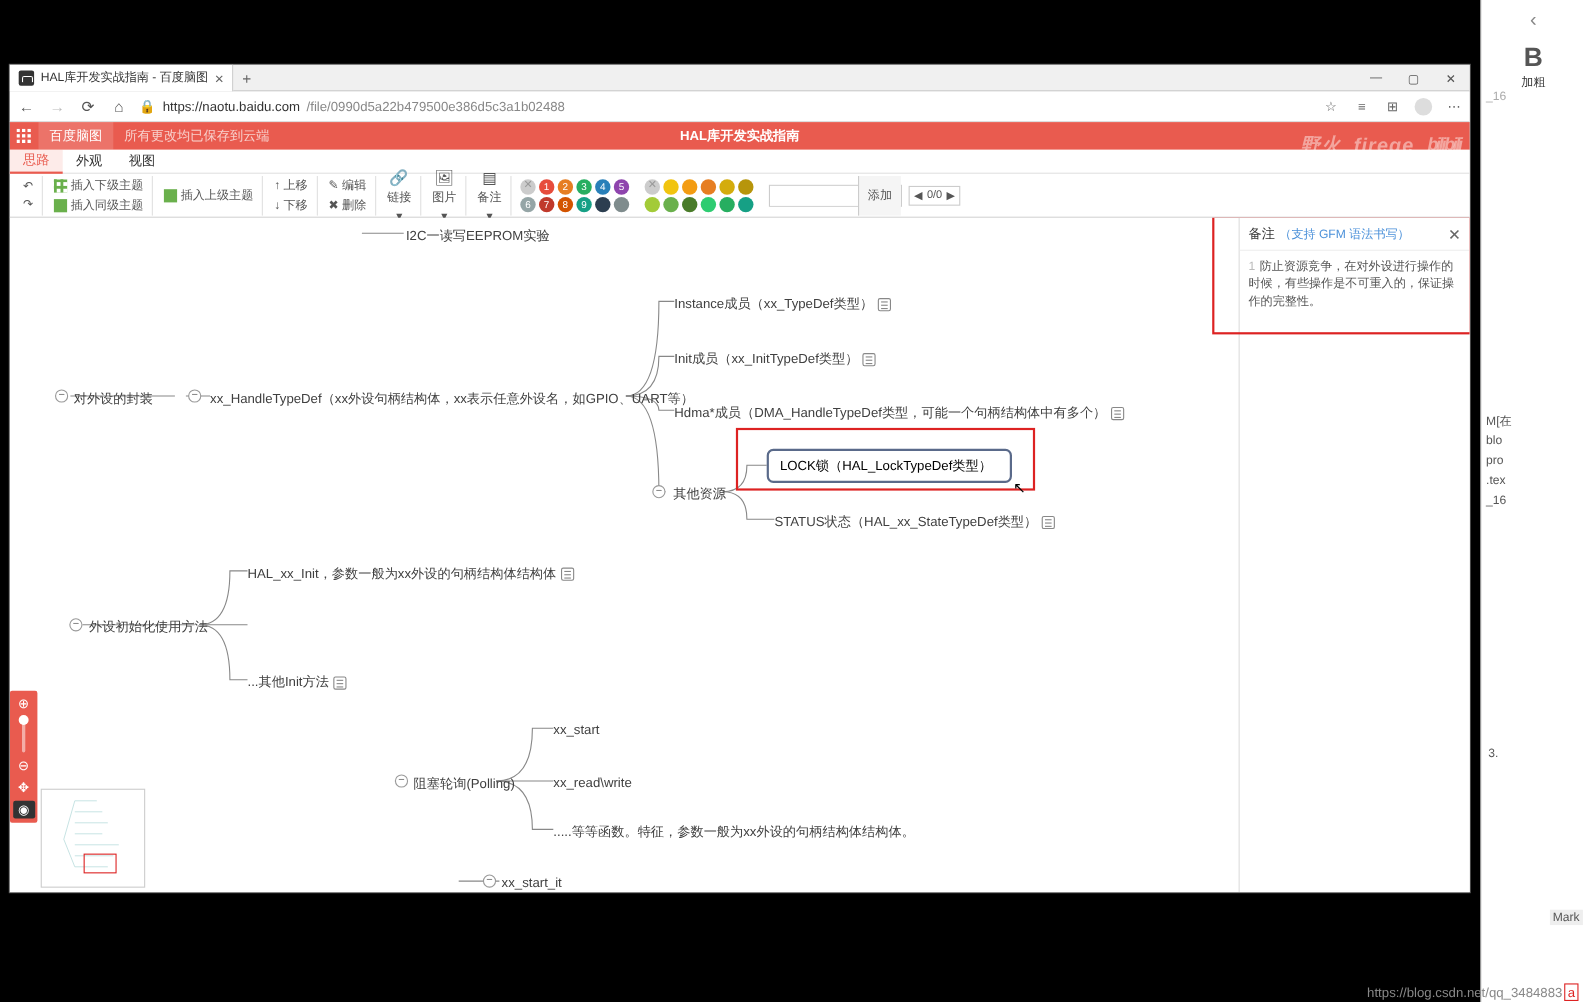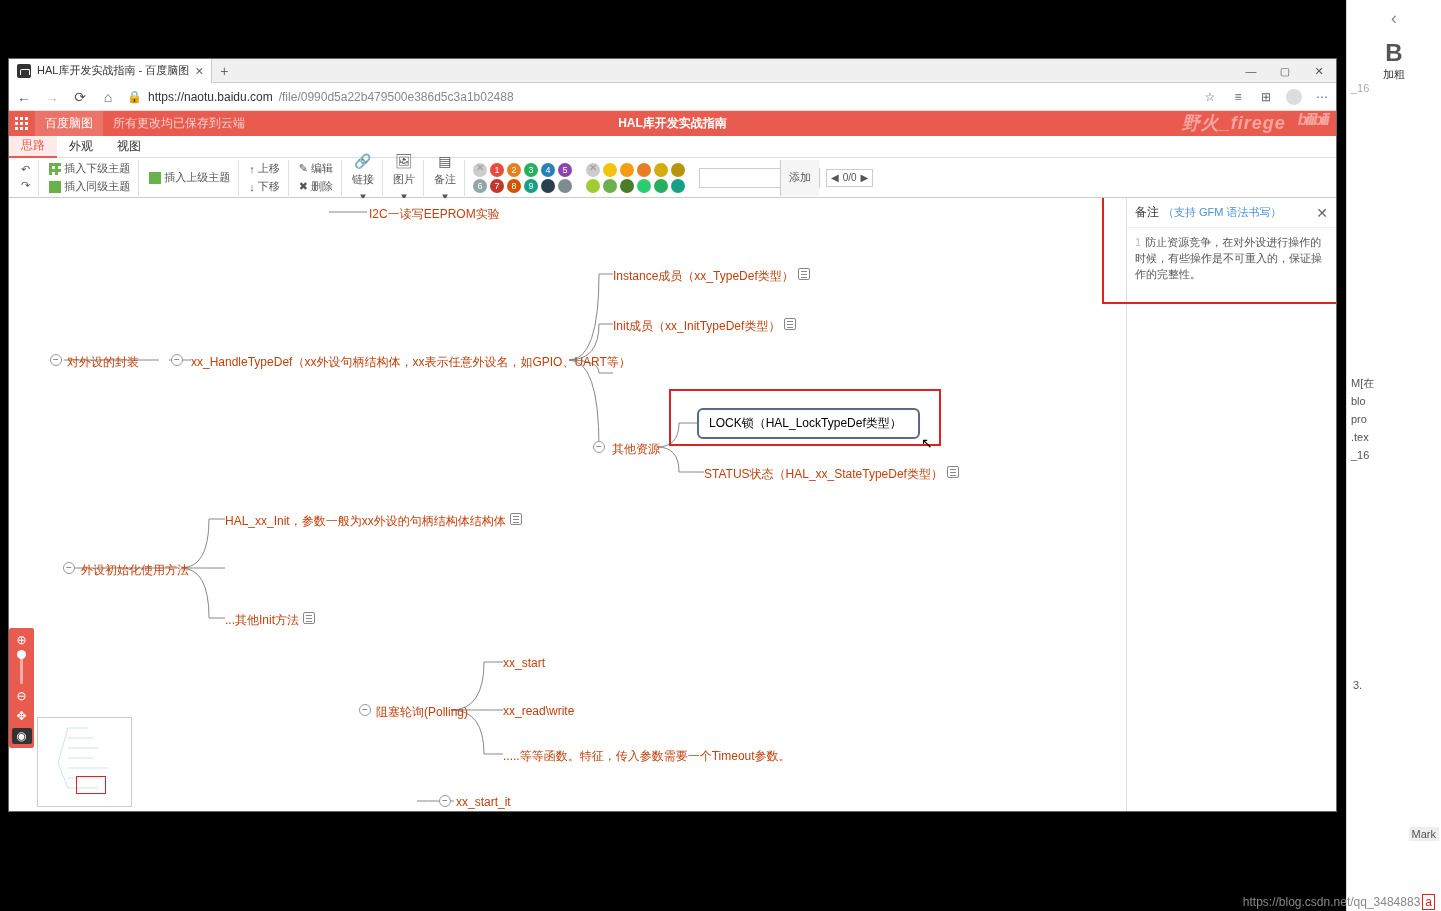--- a/index.html
+++ b/index.html
@@ -37,21 +37,21 @@
 .right-icons div{width:16px;height:16px;display:flex;align-items:center;justify-content:center;color:#666}
 .avatar{width:20px;height:20px;border-radius:50%;background:#ddd}
 
 
 .appbar{height:25px;background:#e95b4f;display:flex;align-items:center;color:#fff;font-size:12px;position:relative}
 .gridicon{width:26px;height:25px;display:flex;align-items:center;justify-content:center}
 .gridicon svg{width:14px;height:14px}
 .brand{padding:0 10px;background:rgba(255,255,255,0.15);height:25px;display:flex;align-items:center;font-weight:normal}
 .saved{padding:0 10px;color:#f8d0cc}
 .doctitle{position:absolute;left:50%;transform:translateX(-50%);font-weight:bold}
-.watermark{position:absolute;right:8px;top:0;height:42px;display:flex;font-size:18px;font-weight:bold;font-style:italic;color:rgba(255,255,255,0.45);letter-spacing:1px}
+.watermark{position:absolute;right:8px;top:0;height:42px;display:flex;align-items:center;font-size:18px;font-weight:bold;font-style:italic;color:rgba(255,255,255,0.45);letter-spacing:1px}
 
 
 .subtabs{height:22px;background:#fff;border-bottom:1px solid #ddd;display:flex;align-items:center;font-size:12px}
 .subtabs div{padding:0 12px;height:22px;display:flex;align-items:center;color:#333;cursor:pointer}
 .subtabs .active{color:#e95b4f;border-bottom:2px solid #e95b4f;background:#fdebe9}
 
 
 .toolbar{height:40px;background:#fff;border-bottom:1px solid #ccc;display:flex;align-items:center;padding:2px 4px;gap:2px;font-size:11px;color:#555}
 .tgroup{display:flex;flex-direction:column;gap:1px;padding:0 4px;border-right:1px solid #e0e0e0;height:36px;justify-content:center}
 .tgroup.row{flex-direction:row;align-items:center}
@@ -61,21 +61,21 @@
 .dotrow{display:flex;gap:3px}
 .dot{width:14px;height:14px;border-radius:50%}
 .searchbox{display:flex;align-items:center;border:1px solid #ccc;height:20px;margin-left:6px}
 .searchbox input{border:none;outline:none;width:80px;height:18px;font-size:11px;padding:0 4px}
 .searchbox button{border:none;background:#f5f5f5;border-left:1px solid #ccc;height:36px;padding:0 8px;font-size:11px;color:#555}
 .pager{display:flex;align-items:center;gap:4px;border:1px solid #ccc;height:18px;padding:0 4px;font-size:10px;margin-left:4px}
 
 
 .canvas{position:relative;height:613px;background:#fff;overflow:hidden}
 .canvas svg.connectors{position:absolute;left:0;top:0;width:100%;height:100%;pointer-events:none}
-.node{position:absolute;font-size:12px;color:#c2410c;white-space:nowrap;display:flex;align-items:flex-start;gap:4px}
+.node{position:absolute;font-size:12px;color:#404040;white-space:nowrap;display:flex;align-items:center;gap:4px}
 .node .note-ic{width:12px;height:12px;border:1px solid #888;border-radius:2px;display:inline-block;position:relative}
 .node .note-ic::after{content:"";position:absolute;left:2px;top:2px;right:2px;height:1px;background:#888;box-shadow:0 3px 0 #888,0 6px 0 #888}
 .minus{position:absolute;width:12px;height:12px;border:1px solid #999;border-radius:50%;background:#fff;font-size:10px;line-height:10px;text-align:center;color:#666}
 
 .highlight-box{position:absolute;border:2px solid #d22;pointer-events:none}
 .lock-node{position:absolute;border:2px solid #5a6a8a;border-radius:6px;padding:5px 10px;background:#fff;display:flex;align-items:center;gap:6px;font-size:12px}
 
 
 .notes-panel{position:absolute;right:0;top:0;width:210px;background:#fff;border-left:1px solid #ddd;height:613px;font-size:12px}
 .notes-panel .hdr{display:flex;align-items:center;padding:6px 8px;border-bottom:1px solid #eee}
@@ -325,20 +325,24 @@
       </div>
 
     <div class="node" style="left:604px;top:70px">
         <span>Instance成员（xx_TypeDef类型）</span>
         <span class="note-ic"></span>
       </div>
     <div class="node" style="left:604px;top:120px">
         <span>Init成员（xx_InitTypeDef类型）</span>
         <span class="note-ic"></span>
       </div>
+    <div class="node" style="left:604px;top:169px">
+        <span>Hdma*成员（DMA_HandleTypeDef类型，可能一个句柄结构体中有多个）</span>
+        <span class="note-ic"></span>
+      </div>
 
     <div class="minus" style="left:584px;top:243px">−</div>
     <div class="node" style="left:603px;top:243px">
         <span>其他资源</span>
       </div>
 
     <div class="highlight-box" style="left:660px;top:191px;width:272px;height:57px"></div>
     <div class="lock-node" style="left:688px;top:210px">
       <span>LOCK锁（HAL_LockTypeDef类型）</span>
       <span class="note-ic"></span>
@@ -367,21 +371,21 @@
     <div class="node" style="left:367px;top:506px">
         <span>阻塞轮询(Polling)</span>
       </div>
     <div class="node" style="left:494px;top:458px">
         <span>xx_start</span>
       </div>
     <div class="node" style="left:494px;top:506px">
         <span>xx_read\write</span>
       </div>
     <div class="node" style="left:494px;top:550px">
-        <span>.....等等函数。特征，传入参数需要一个Timeout参数。</span>
+        <span>.....等等函数。特征，参数一般为xx外设的句柄结构体结构体。</span>
       </div>
 
     <div class="minus" style="left:430px;top:597px">−</div>
     <div class="node" style="left:447px;top:597px">
         <span>xx_start_it</span>
       </div>
 
     <div class="notes-panel">
       <div class="hdr">
         <span class="title">备注</span>

